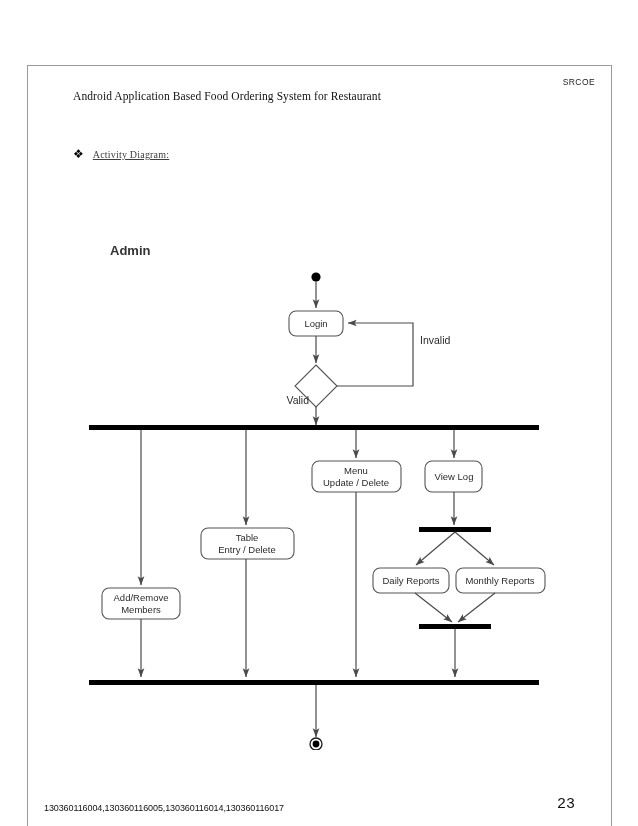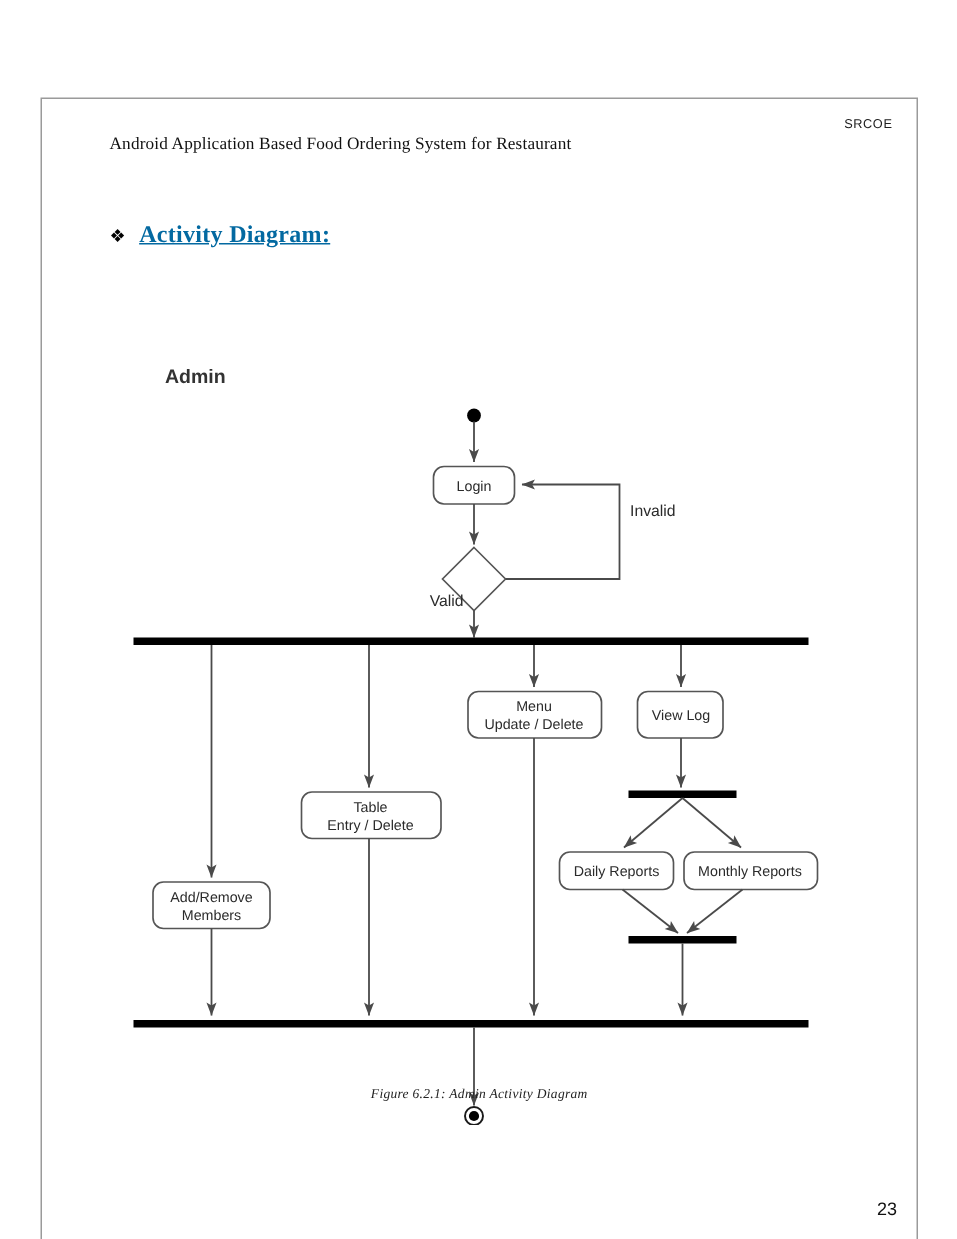--- a/index.html
+++ b/index.html
@@ -53,24 +53,24 @@
     align-items: baseline;
     gap: 9px;
   }
   .sect-bullet {
     font-size: 12px;
     color: #000;
     line-height: 1;
   }
   .sect-text {
     font-family: "Liberation Serif", serif;
-    font-size: 16px;
-    font-weight: bold;
+    font-size: 10px;
+    font-weight: normal;
     text-decoration: underline;
-    color: #0369a1;
+    color: #404040;
     letter-spacing: 0.2px;
   }
   .diagram-wrap {
     position: absolute;
     left: 0px;
     top: 139px;
     width: 585px;
     height: 545px;
   }
   .fig-caption {
@@ -89,24 +89,24 @@
     position: absolute;
     left: 16px;
     bottom: 26px;
     font-family: "Liberation Sans", sans-serif;
     font-size: 9px;
     color: #111;
     letter-spacing: -0.1px;
   }
   .footer-page {
     position: absolute;
-    right: 13px;
+    right: 36px;
     bottom: 26px;
-    font-family: Liberation Sans, sans-serif;
-    font-size: 12px;
+    font-family: Liberation Mono, monospace;
+    font-size: 15px;
     color: #111;
   }
   .node-label {
     font-family: "Liberation Sans", sans-serif;
     font-size: 9.5px;
     fill: #2b2b2b;
   }
   .edge-label {
     font-family: "Liberation Sans", sans-serif;
     font-size: 10.5px;
@@ -218,17 +218,17 @@
       <line class="flow" x1="328" y1="287" x2="328" y2="472" marker-end="url(#arrow)"></line>
 
       <rect class="bar" x="61" y="475" width="450" height="5"></rect>
 
       <line class="flow" x1="288" y1="480" x2="288" y2="532" marker-end="url(#arrow)"></line>
       <circle cx="288" cy="539" r="6" fill="#ffffff" stroke="#1a1a1a" stroke-width="1.3"></circle>
       <circle cx="288" cy="539" r="3.4" fill="#000000"></circle>
     </svg>
   </div>
 
-  <div class="fig-caption">Figure 6.2.1: Admin Activity Diagram</div>
-
+
+  <div class="footer-ids">130360116004,130360116005,130360116014,130360116017</div>
   <div class="footer-page">23</div>
 
 </div>
 
 </body></html>

